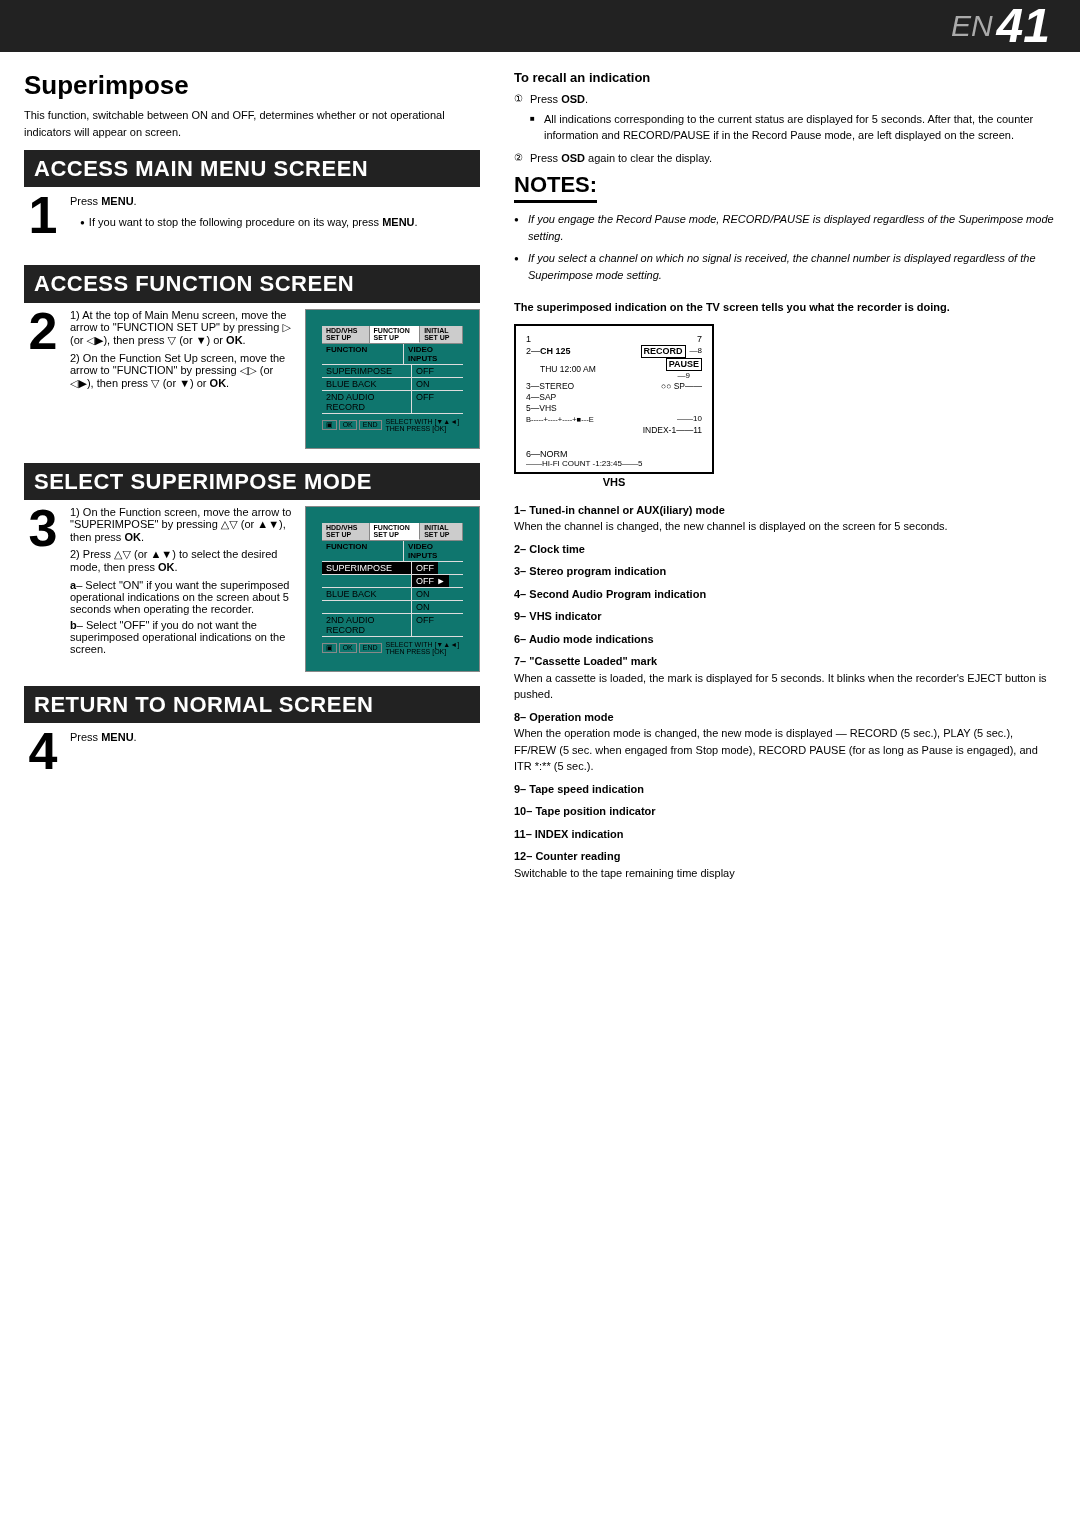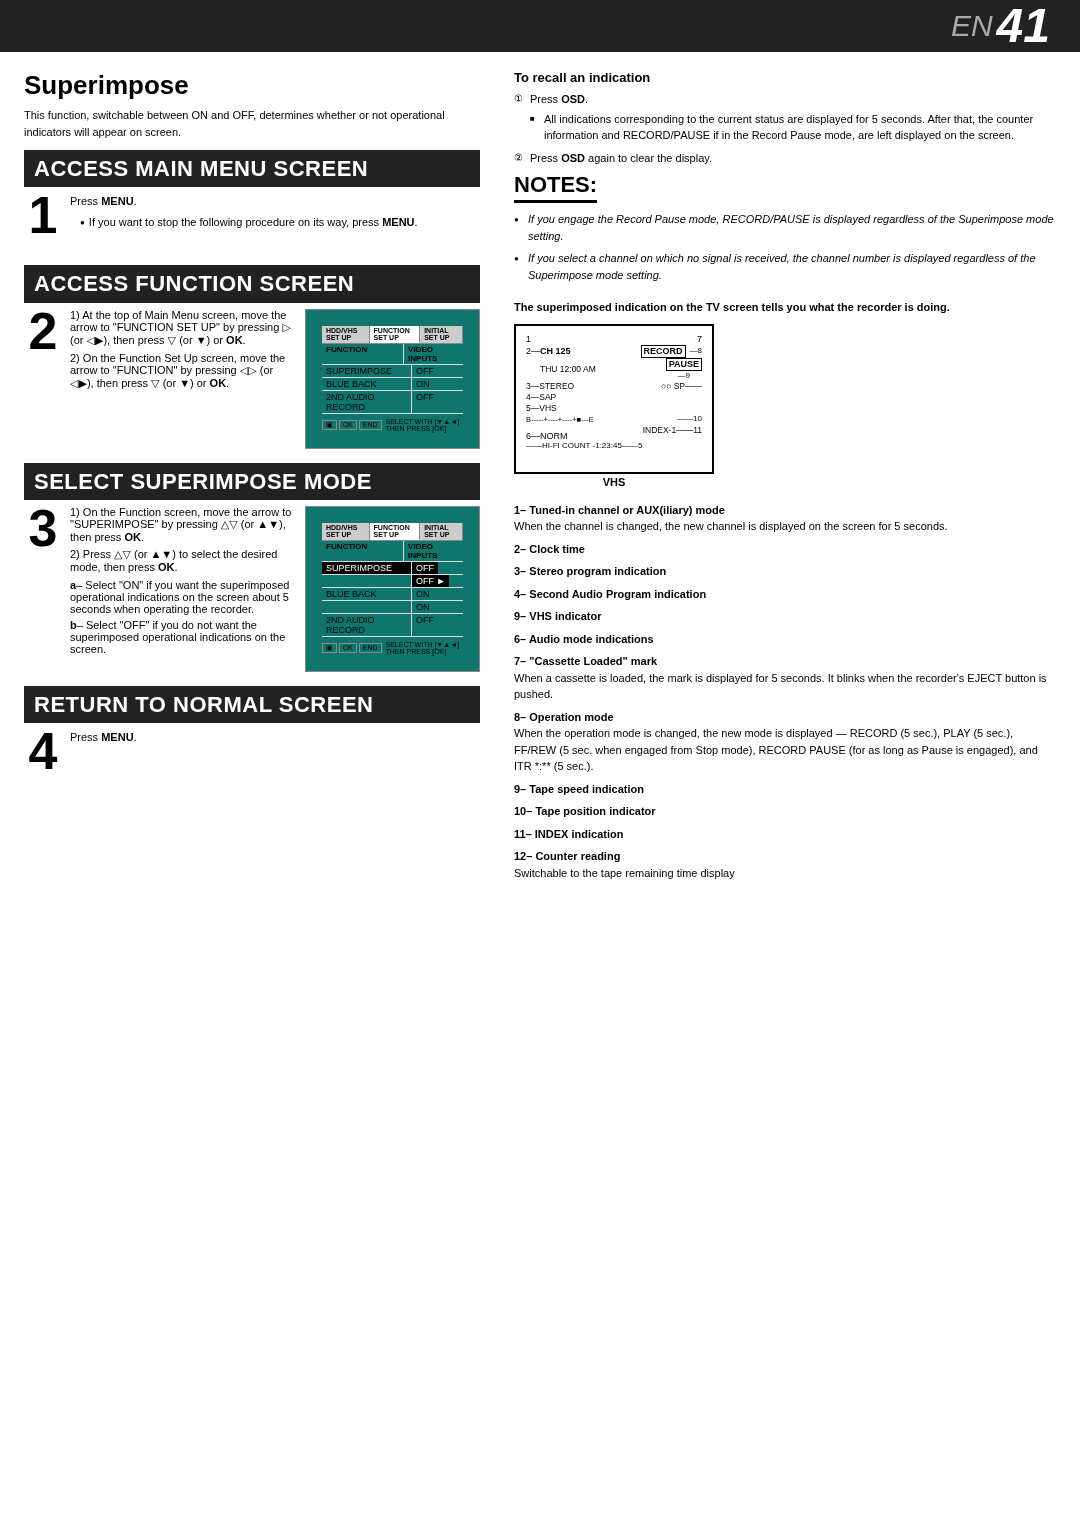--- a/index.html
+++ b/index.html
@@ -309,21 +309,21 @@
     }
     .tv-pause {
       font-size: 9px;
       font-weight: bold;
       border: 1px solid #000;
       padding: 0 2px;
       line-height: 1.2;
     }
     .tv-bottom-row {
       position: absolute;
-      bottom: 22px;
+      bottom: 4px;
       left: 10px;
       right: 10px;
     }
     .tv-norm-row {
       display: flex;
       justify-content: space-between;
       font-size: 9px;
     }
     .tv-hifi-row {
       display: flex;

